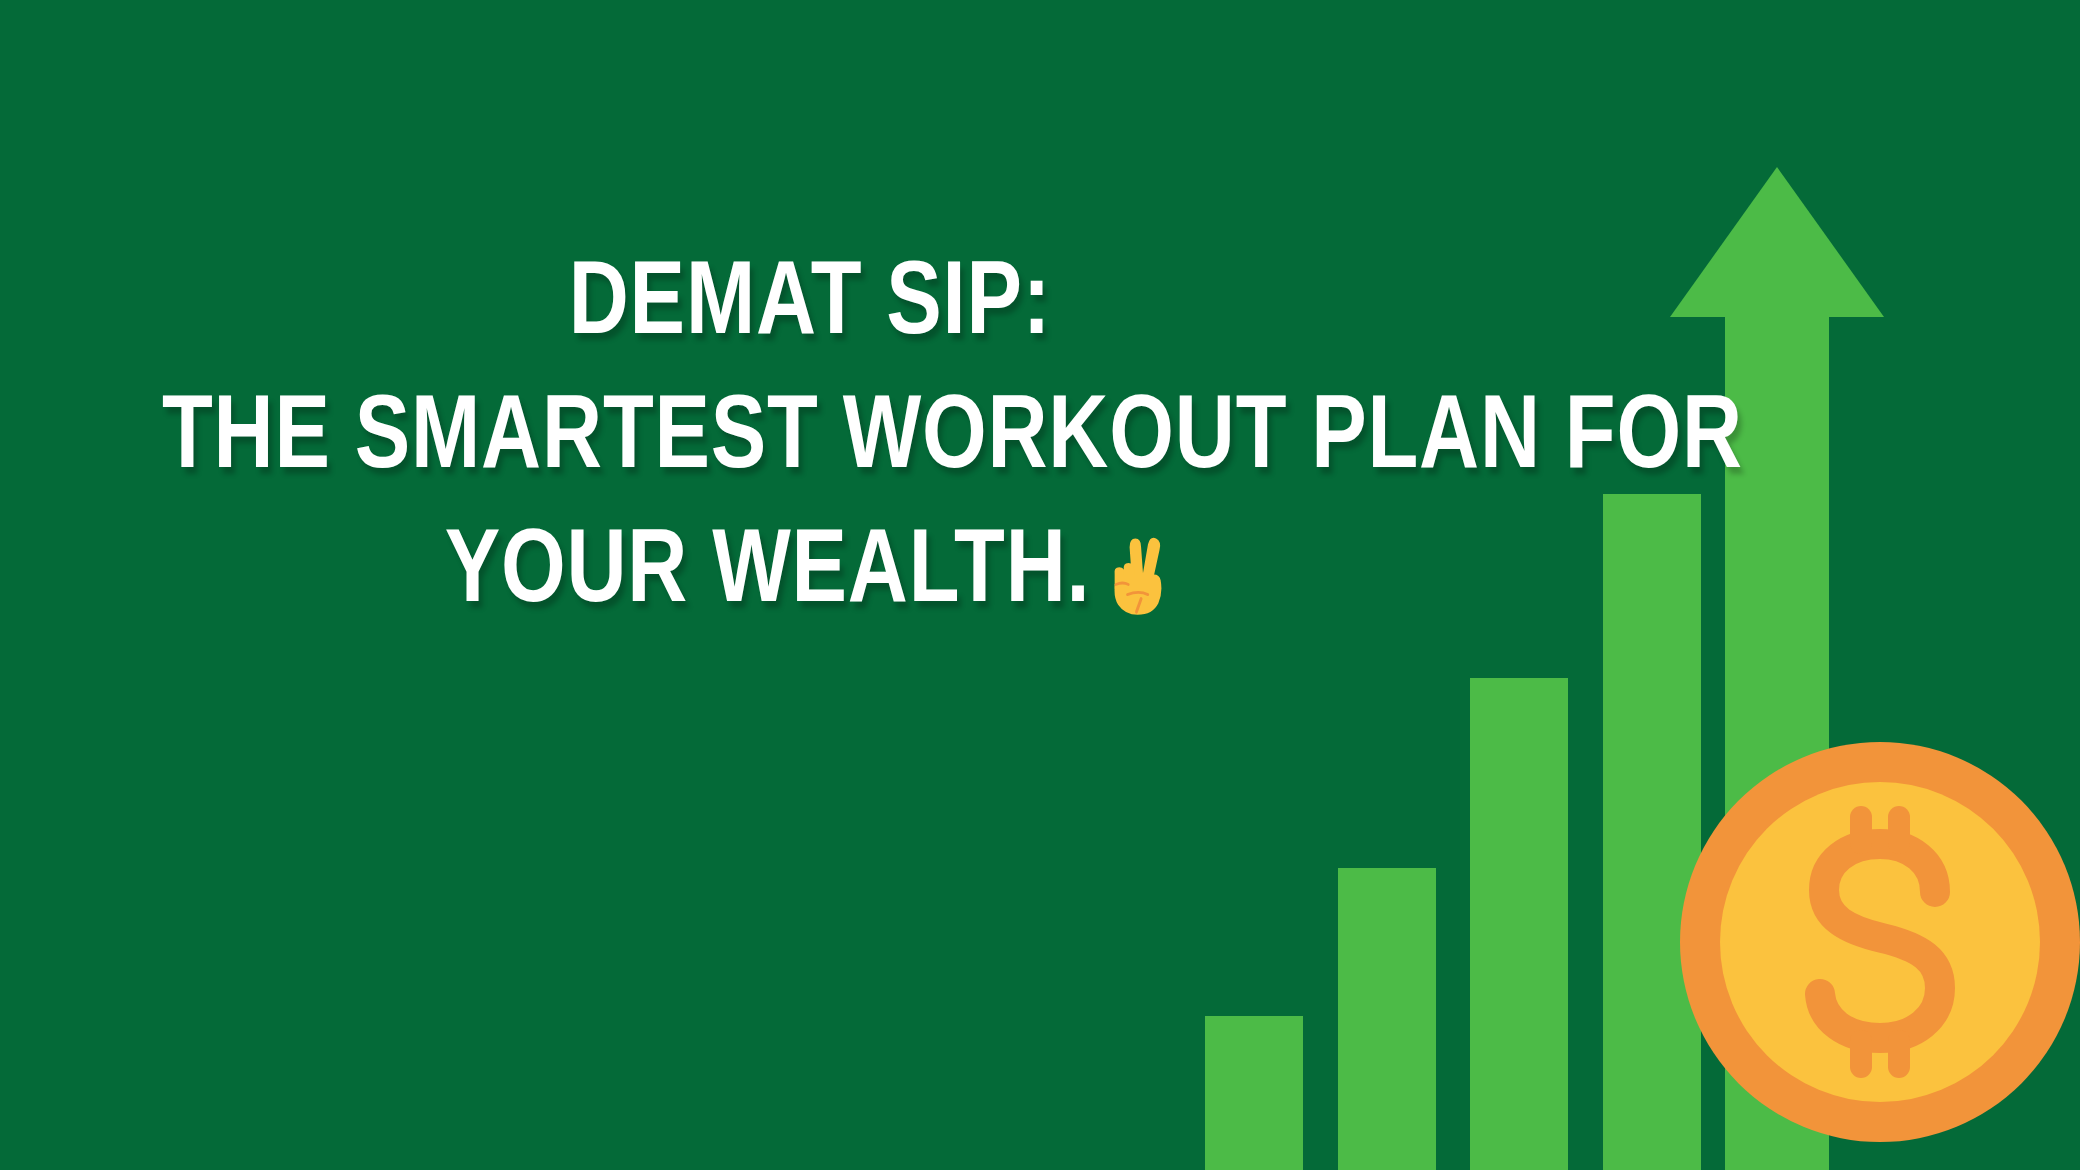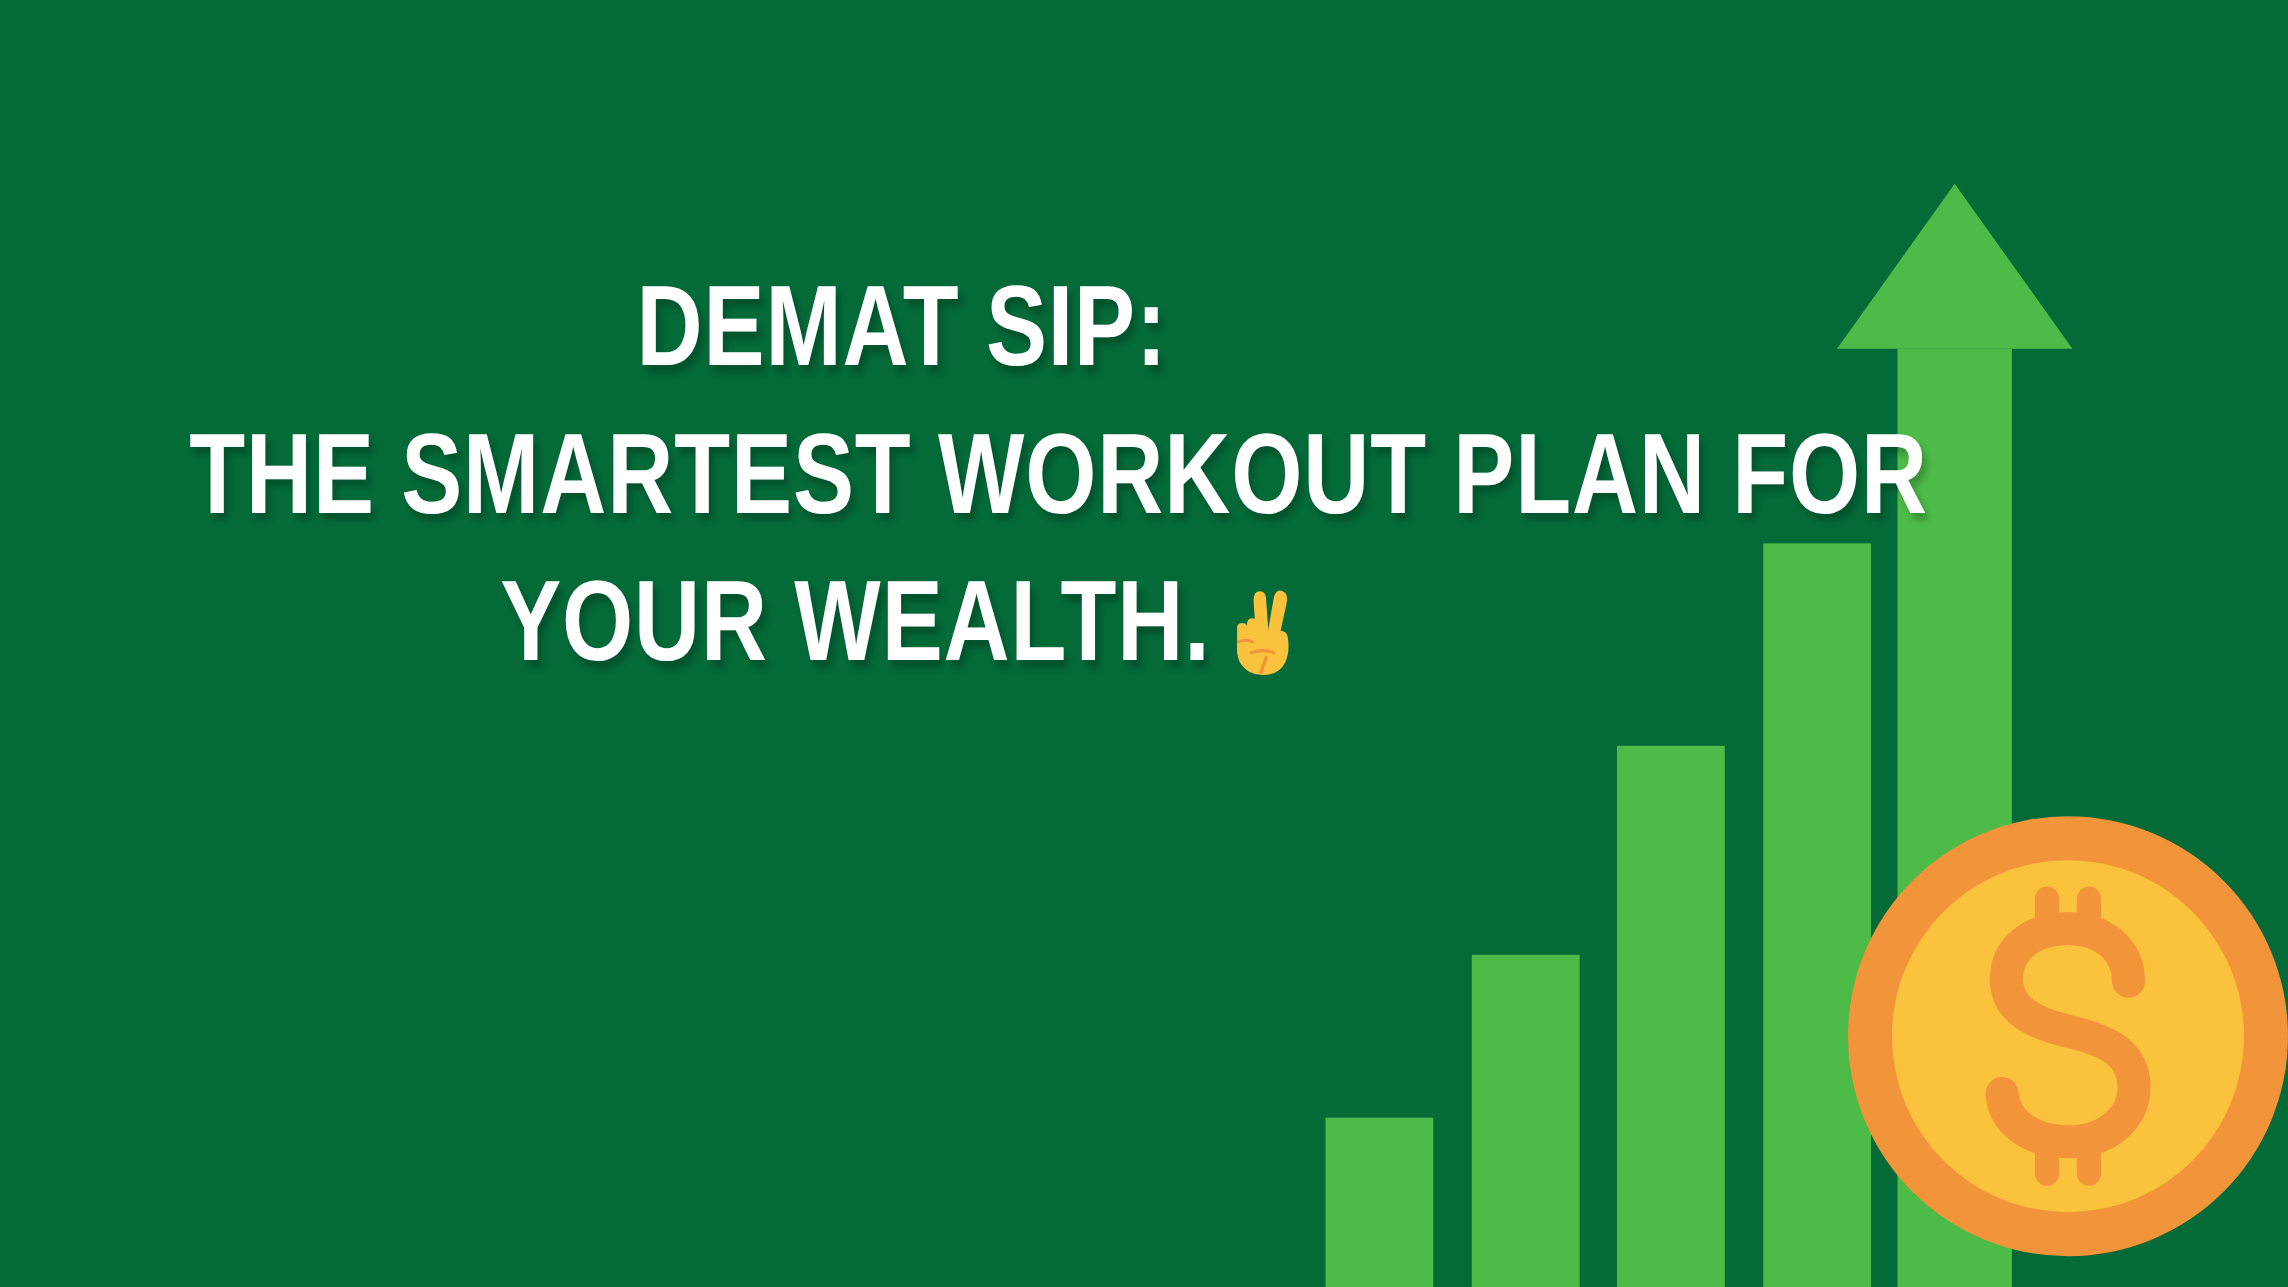--- a/index.html
+++ b/index.html
@@ -73,21 +73,20 @@
   }
 
   
   #headline {
     position:absolute;
     left:0;
     top:236px;
     width:1620px;
     text-align:center;
     z-index:5;
-    margin-left:10px;
   }
   .line {
     color:#ffffff;
     font-family:"Liberation Sans Narrow","Liberation Sans", sans-serif;
     font-weight:bold;
     font-stretch:condensed;
     text-transform:uppercase;
     letter-spacing:1px;
     white-space:nowrap;
     text-shadow:5px 7px 6px rgba(0,0,0,0.22);

